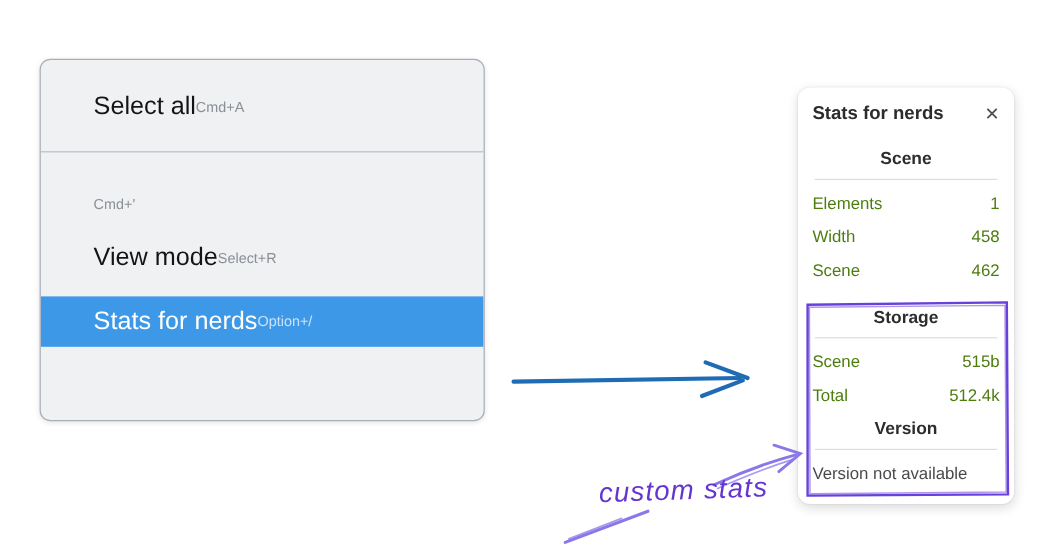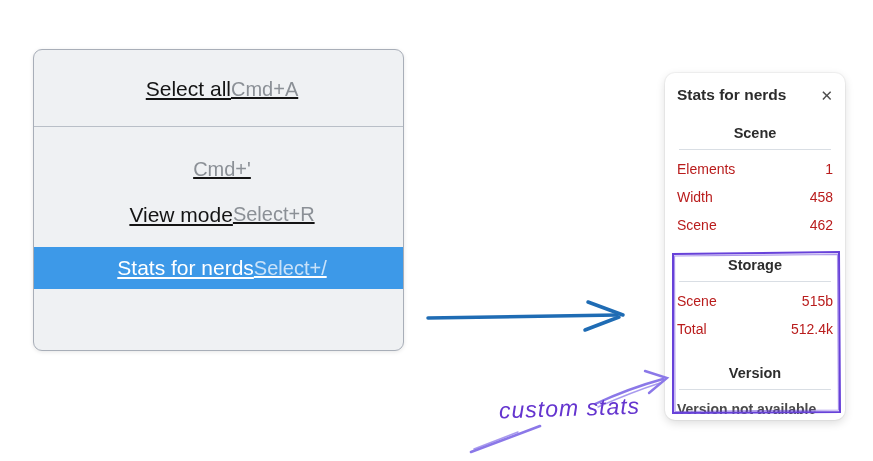--- a/index.html
+++ b/index.html
@@ -20,37 +20,36 @@
     border: 1px solid #a8aeb8;
     border-radius: 9px;
     box-shadow: 0 1px 4px rgba(0,0,0,0.10);
     padding-top: 13px;
     overflow: hidden;
     font-size: 21px;
     color: #141414;
   }
   .menu-item {
     display: flex;
-    justify-content: center;
+    justify-content: flex-start;
     align-items: center;
     height: 45px;
     padding: 0 37px 0 44px;
     cursor: default;
-    text-decoration: underline;
   }
   .menu-item.first { height: 52px; }
   .menu-item.highlighted {
     background: #3d99e8;
     color: #ffffff;
     height: 42px;
     margin-top: 10px;
   }
   .mi-shortcut {
     color: #8b9096;
-    font-size: 20px;
+    font-size: 12px;
   }
   .menu-item.highlighted .mi-shortcut { color: #c9e2f9; }
   .menu-divider {
     height: 1px;
     background: #b9bfc7;
     margin: 11px 0 20px 0;
   }
 
   
   .stats-panel {
@@ -81,33 +80,33 @@
     line-height: 1;
   }
   .section-header {
     text-align: center;
     font-weight: 700;
     font-size: 14.5px;
     color: #2d2d2d;
   }
   .sh-scene   { margin-top: 21px; }
   .sh-storage { margin-top: 18px; }
-  .sh-version { margin-top: 22px; }
+  .sh-version { margin-top: 7px; }
   .divider {
     height: 1px;
     background: #d9dee4;
     margin: 8px 2px 5px 2px;
   }
   .stat-row {
     display: flex;
     justify-content: space-between;
     line-height: 28px;
-    color: #b91c1c;
-  }
-  .version-note { line-height: 28px; margin-top: 2px; font-weight: bold; }
+    color: #4d7c0f;
+  }
+  .version-note { line-height: 28px; margin-top: 2px; }
 
   
   .annotation-layer {
     position: absolute;
     left: 0; top: 0;
     width: 873px; height: 461px;
     pointer-events: none;
   }
   .custom-stats-label {
     position: absolute;
@@ -132,21 +131,21 @@
   <div class="menu-divider"></div>
   <div class="menu-item">
     <span class="mi-shortcut">Cmd+'</span>
   </div>
   <div class="menu-item">
     <span class="mi-label">View mode</span>
     <span class="mi-shortcut">Select+R</span>
   </div>
   <div class="menu-item highlighted">
     <span class="mi-label">Stats for nerds</span>
-    <span class="mi-shortcut">Select+/</span>
+    <span class="mi-shortcut">Option+/</span>
   </div>
 </div>
 
 <div class="stats-panel">
   <div class="panel-header">
     <span class="panel-title">Stats for nerds</span>
     <span class="close-btn">✕</span>
   </div>
 
   <div class="section-header sh-scene">Scene</div>

